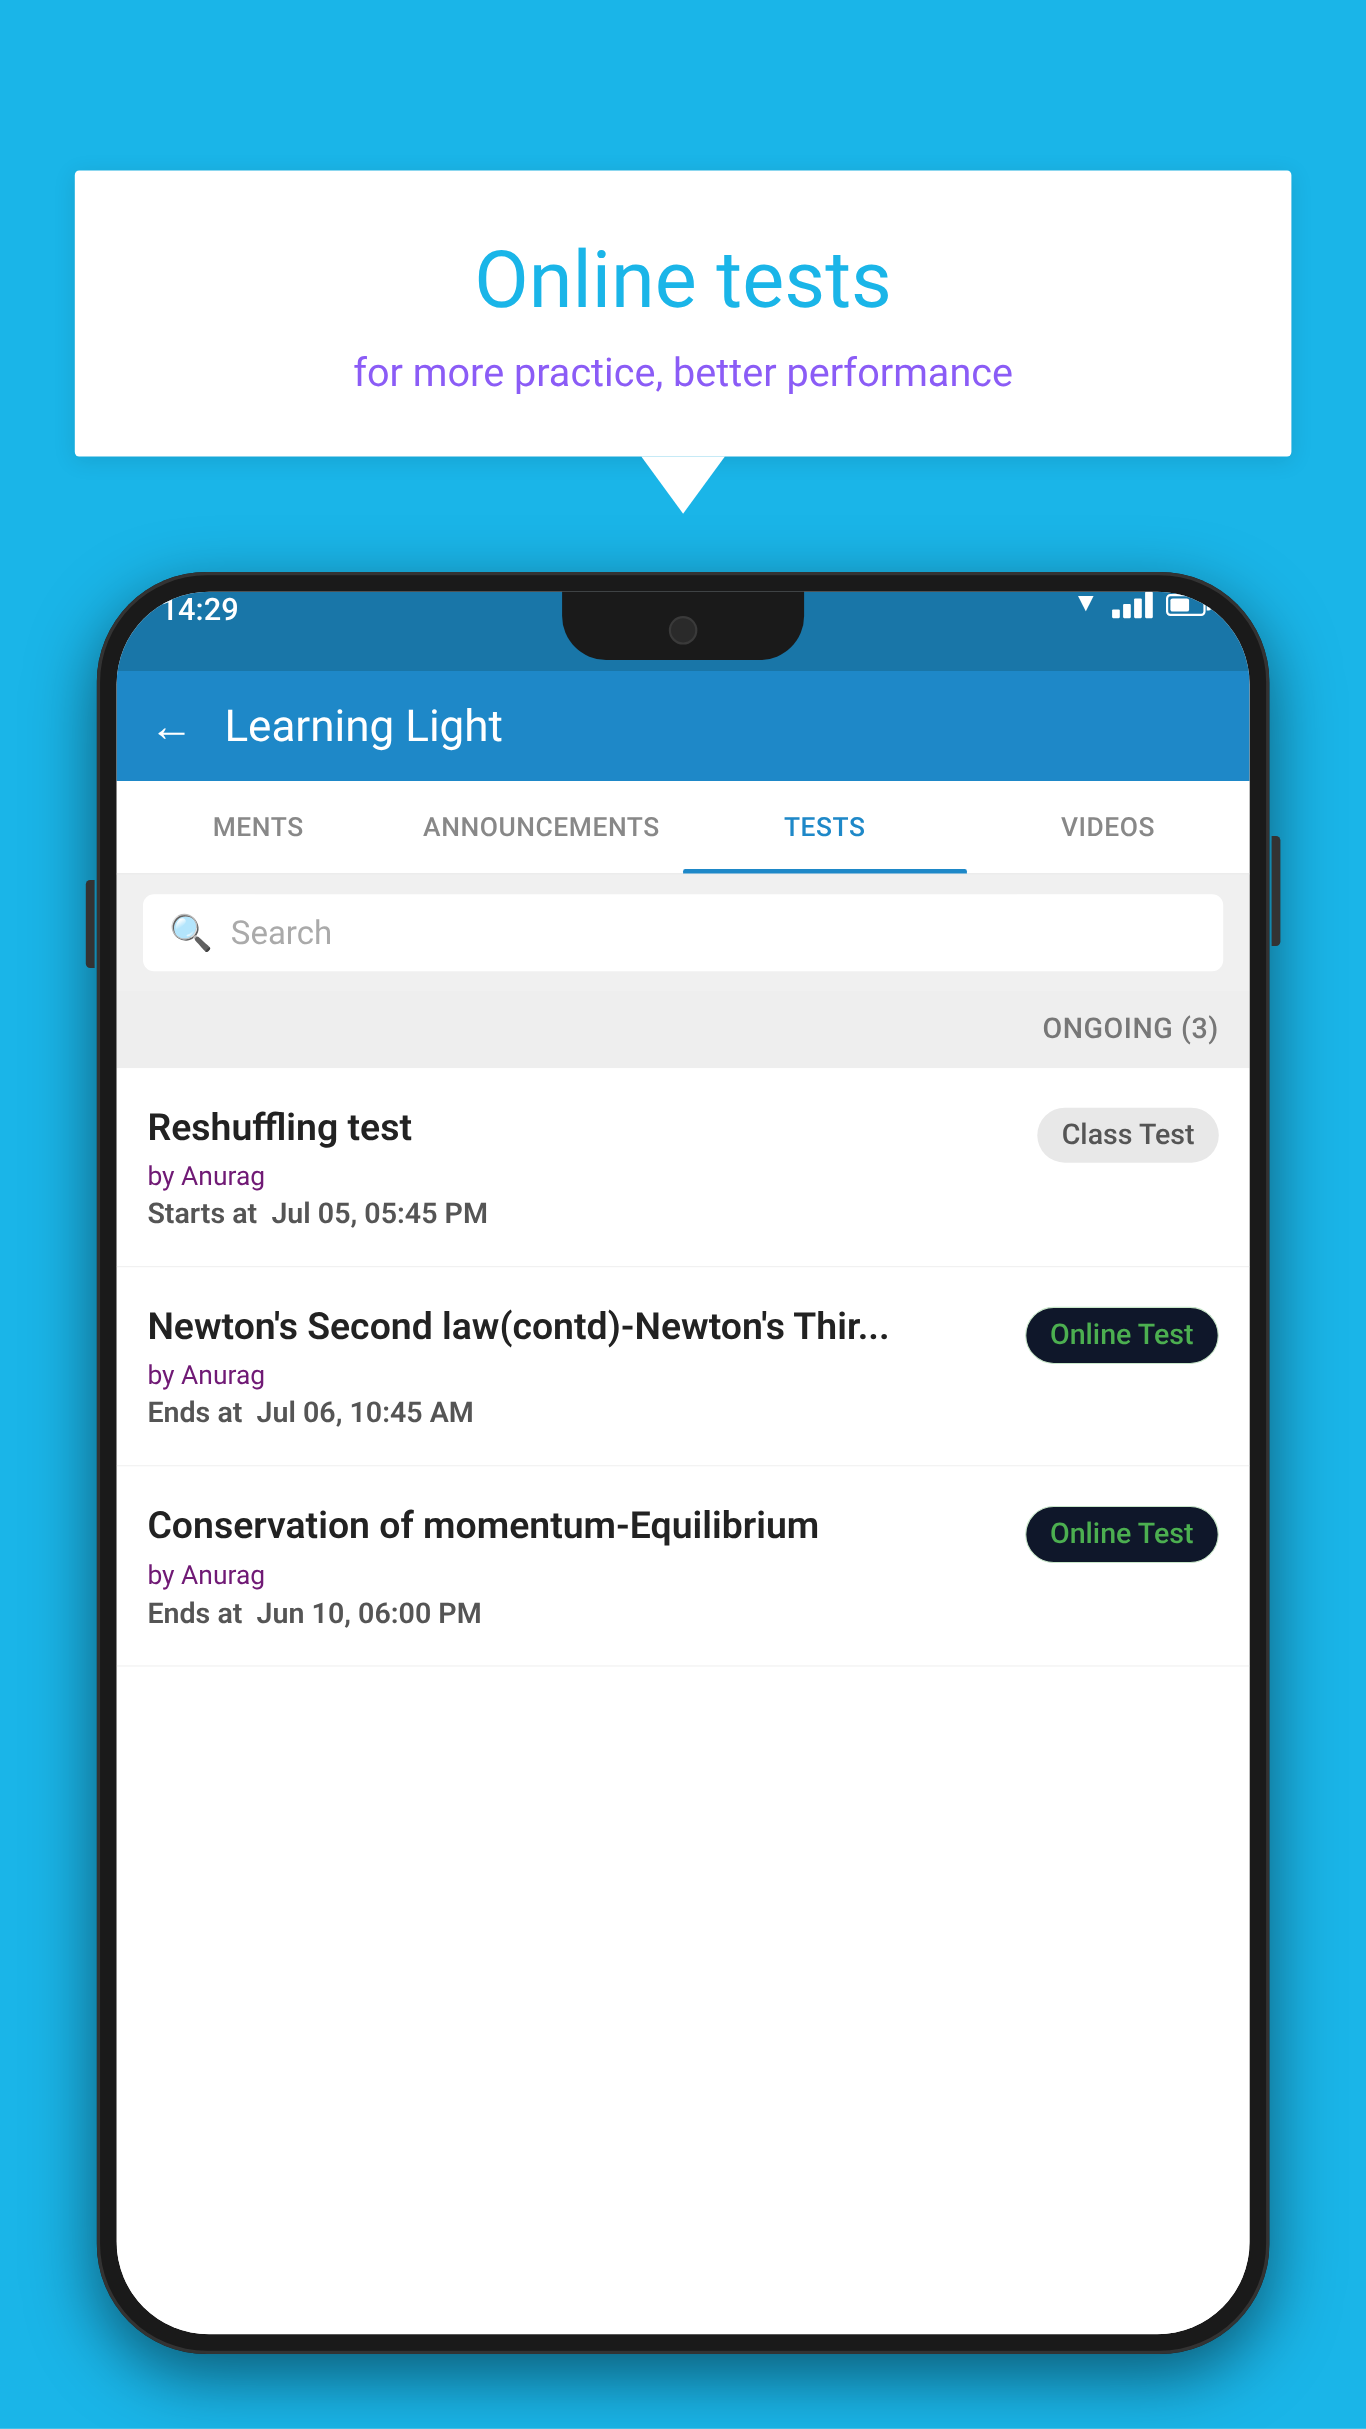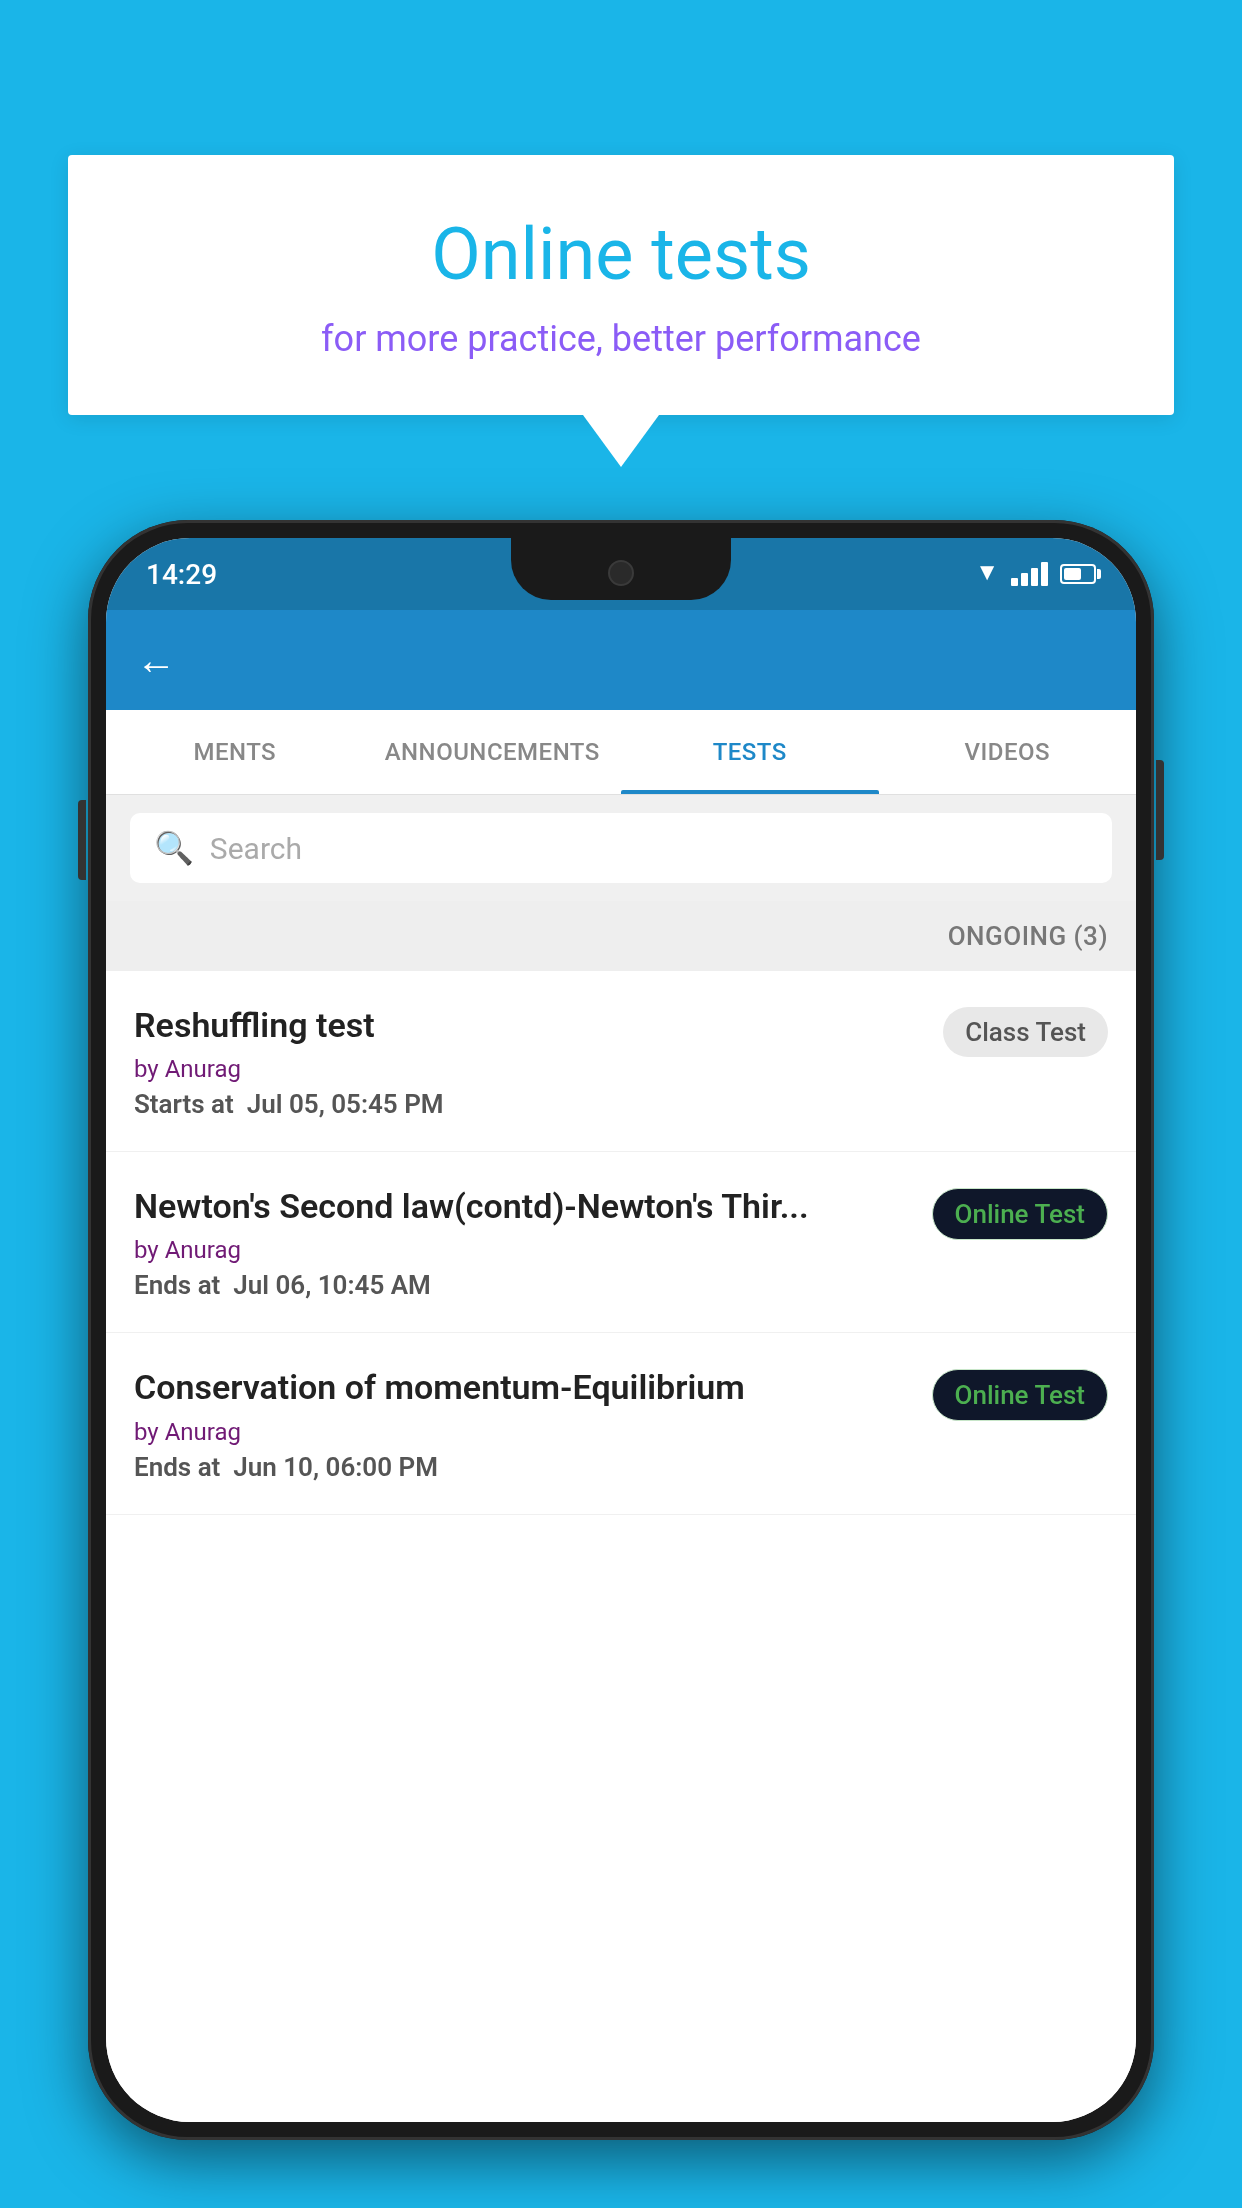--- a/index.html
+++ b/index.html
@@ -128,21 +128,21 @@
       overflow: hidden;
       display: flex;
       flex-direction: column;
     }
 
     
     .status-bar {
       background: #1976a8;
       height: 72px;
       display: flex;
-      align-items: center;
+      align-items: flex-start;
       padding: 0 40px;
       flex-shrink: 0;
     }
 
     .status-time {
       color: #ffffff;
       font-size: 28px;
       font-weight: 500;
     }
 
@@ -404,20 +404,21 @@
           </div>
 
           <div class="battery-icon">
             <div class="battery-fill"></div>
           </div>
         </div>
       </div>
 
       <div class="app-header">
         <div class="back-arrow">←</div>
+        <div class="app-title">Learning Light</div>
       </div>
 
       <div class="tabs-container">
         <div class="tab-item">MENTS</div>
         <div class="tab-item">ANNOUNCEMENTS</div>
         <div class="tab-item active">TESTS</div>
         <div class="tab-item">VIDEOS</div>
       </div>
 
       <div class="search-wrapper">

